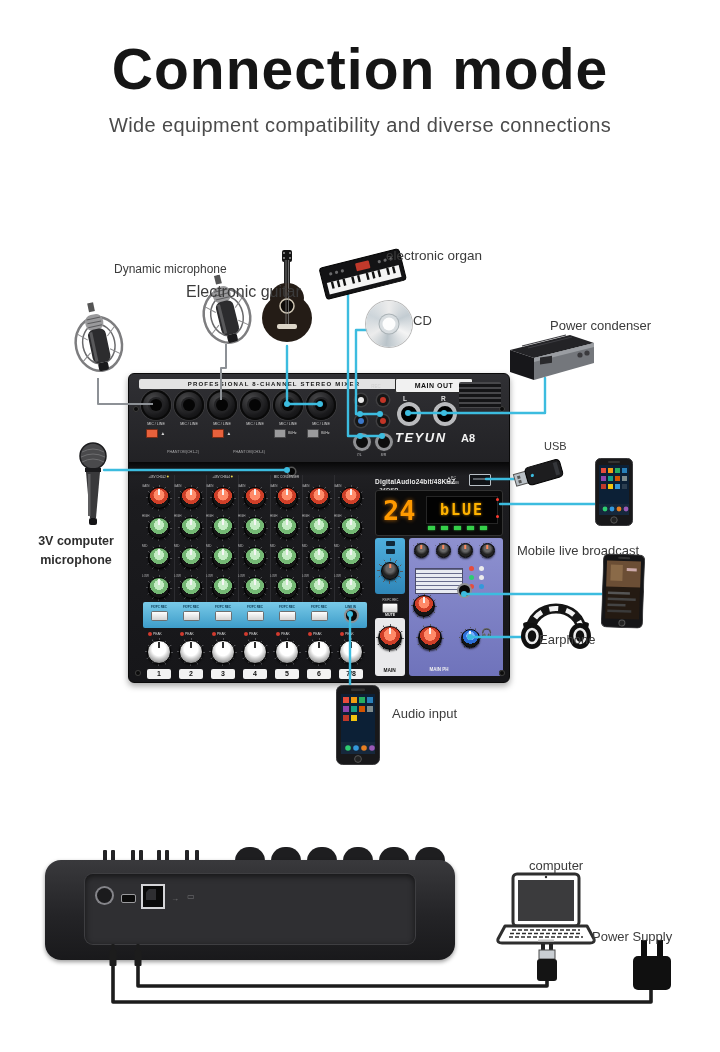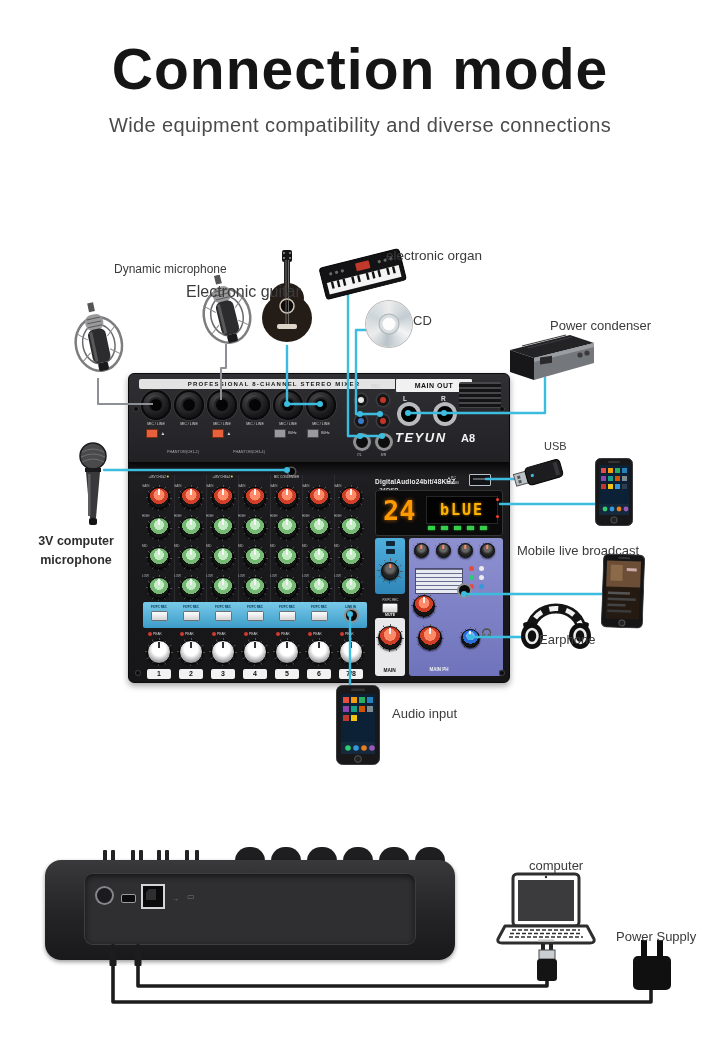--- a/index.html
+++ b/index.html
@@ -911,15 +911,15 @@
   <div class="lbl" style="left:186px;top:283px;font-size:16px;">Electronic guitar</div>
   <div class="lbl" style="left:386px;top:248px;font-size:13.5px;">electronic organ</div>
   <div class="lbl" style="left:413px;top:313px;">CD</div>
   <div class="lbl" style="left:550px;top:318px;">Power condenser</div>
   <div class="lbl" style="left:544px;top:440px;font-size:11px;">USB</div>
   <div class="lbl" style="left:517px;top:543px;">Mobile live broadcast</div>
   <div class="lbl" style="left:539px;top:632px;">Earphone</div>
   <div class="lbl" style="left:392px;top:706px;">Audio input</div>
   <div class="lbl b" style="left:22px;top:532px;width:108px;">3V computer microphone</div>
   <div class="lbl" style="left:529px;top:858px;">computer</div>
-  <div class="lbl" style="left:616px;top:929px;">Power Supply</div>
+  <div class="lbl" style="left:592px;top:929px;">Power Supply</div>
 
 </div>
 
 </body></html>

